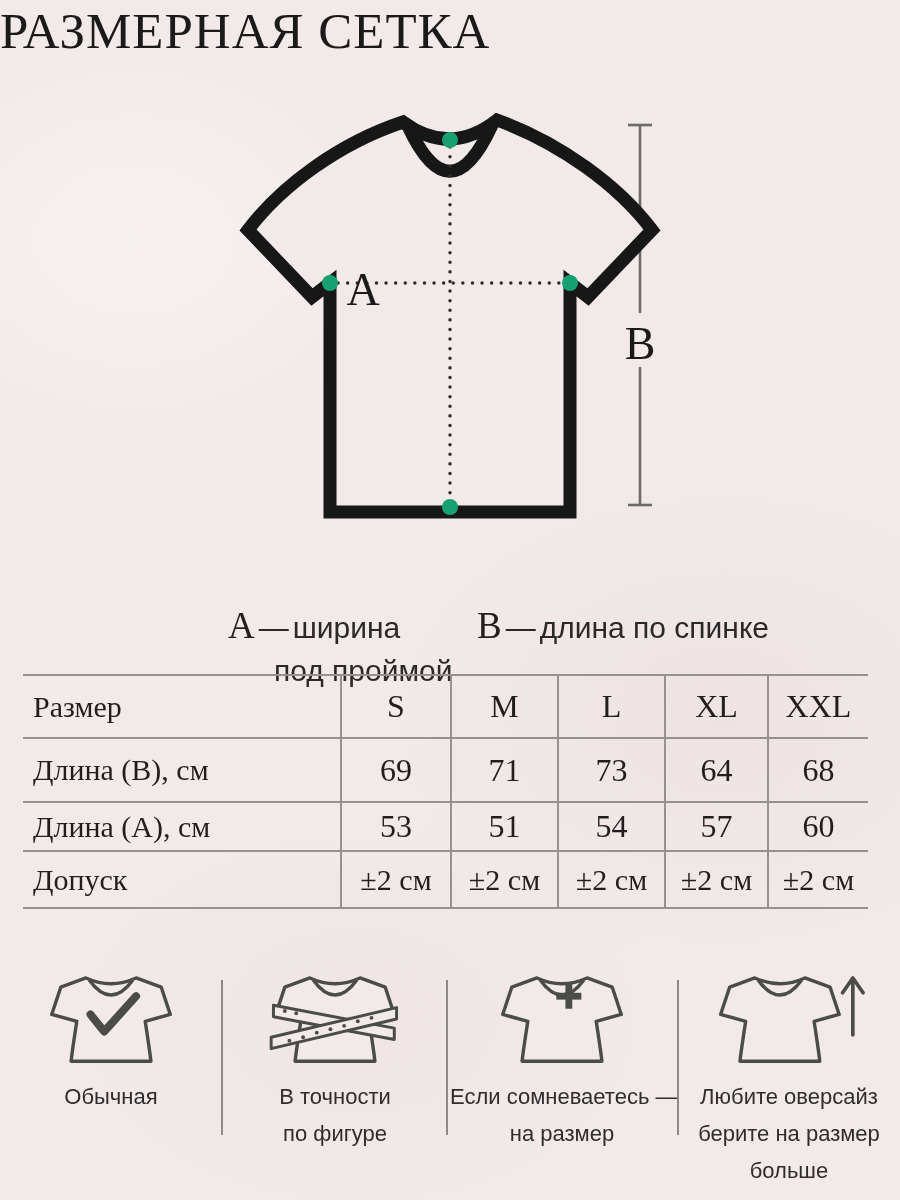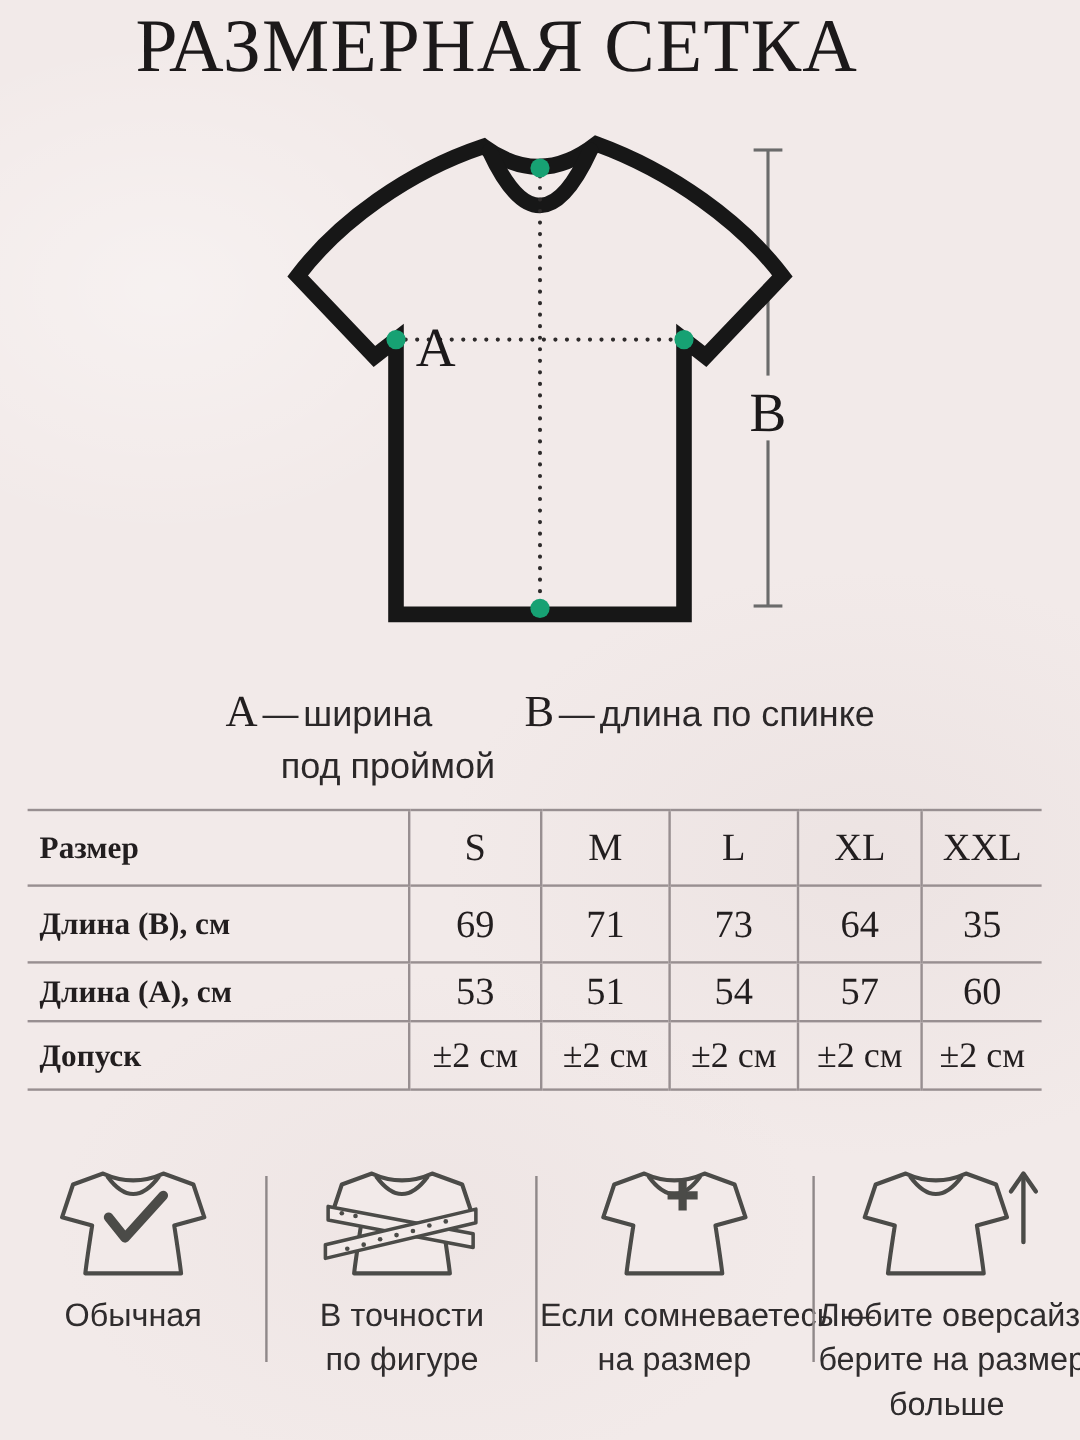--- a/index.html
+++ b/index.html
@@ -8,59 +8,58 @@
     background:#f2eae9;
     background-image:
       radial-gradient(ellipse 400px 300px at 15% 20%, rgba(255,255,255,0.35), rgba(255,255,255,0) 70%),
       radial-gradient(ellipse 500px 350px at 80% 60%, rgba(210,195,195,0.18), rgba(210,195,195,0) 70%),
       radial-gradient(ellipse 450px 300px at 40% 85%, rgba(215,200,200,0.15), rgba(215,200,200,0) 70%);
     font-family:"Liberation Serif", serif;
     color:#221e1f;
   }
   .title {
     position:absolute; top:2px; left:0; width:828px; margin:0;
-    text-align:center;
     font-family:"Liberation Serif", serif;
-    font-size:63px; font-weight:normal; letter-spacing:1px; color:#1c191a;
+    font-size:51px; font-weight:normal; letter-spacing:1px; color:#1c191a;
   }
   .diagram { position:absolute; left:220px; top:95px; width:480px; height:455px; }
 
-  .legend { position:absolute; top:572px; }
+  .legend { position:absolute; top:604px;margin-left:40px; }
   .legend-a { left:188px; }
   .legend-b { left:437px; }
   .lg-line1 { white-space:nowrap; }
   .lg-letter { font-family:"Liberation Serif", serif; font-size:37px; color:#221e1f; }
   .lg-dash, .lg-text { font-family:"Liberation Sans", sans-serif; font-size:30px; color:#2b2829; }
   .lg-line2 { padding-left:46px; margin-top:7px; }
 
   .size-table {
     position:absolute; left:23px; top:674px; width:845px;
     border-collapse:collapse; table-layout:fixed;
     font-family:"Liberation Serif", serif; color:#221e1f;
     border-bottom:2px solid #988f91;
   }
   .size-table td {
     border-top:2px solid #988f91;
     text-align:center; font-size:32px; padding:0;
   }
   .size-table td + td { border-left:2px solid #988f91; }
-  .size-table td:first-child { text-align:left; padding-left:10px; font-size:26px;font-weight:bold; }
+  .size-table td:first-child { text-align:left; padding-left:10px; font-size:30px; }
   .tr-0 { height:63px; }
   .tr-1 { height:64px; }
   .tr-2 { height:49px; }
   .tr-3 { height:57px; }
   .tol { font-size:30px !important; }
 
   .fit-guide { position:absolute; left:0; top:0; width:900px; height:1200px; pointer-events:none; }
   .fit-col { position:absolute; top:962px; text-align:center; }
   .fit-col svg { display:block; margin:0 auto; }
   .fit-caption {
     margin-top:2px;
     font-family:"Liberation Sans", sans-serif;
-    font-size:27px; line-height:37px; color:#2f2c2d; white-space:nowrap;
+    font-size:22px; line-height:37px; color:#2f2c2d; white-space:nowrap;
   }
   .cap-line:empty { display:none; }
   .fg-divider { position:absolute; top:980px; width:2px; height:155px; background:#8f8889; }
 </style>
 </head>
 <body>
 
 <div class="page">
 
   <h1 class="title">РАЗМЕРНАЯ СЕТКА</h1>
@@ -114,21 +113,21 @@
         <td>L</td>
         <td>XL</td>
         <td>XXL</td>
       </tr>
       <tr class="tr-1">
         <td>Длина (B), см</td>
         <td>69</td>
         <td>71</td>
         <td>73</td>
         <td>64</td>
-        <td>35</td>
+        <td>68</td>
       </tr>
       <tr class="tr-2">
         <td>Длина (A), см</td>
         <td>53</td>
         <td>51</td>
         <td>54</td>
         <td>57</td>
         <td>60</td>
       </tr>
       <tr class="tr-3">

